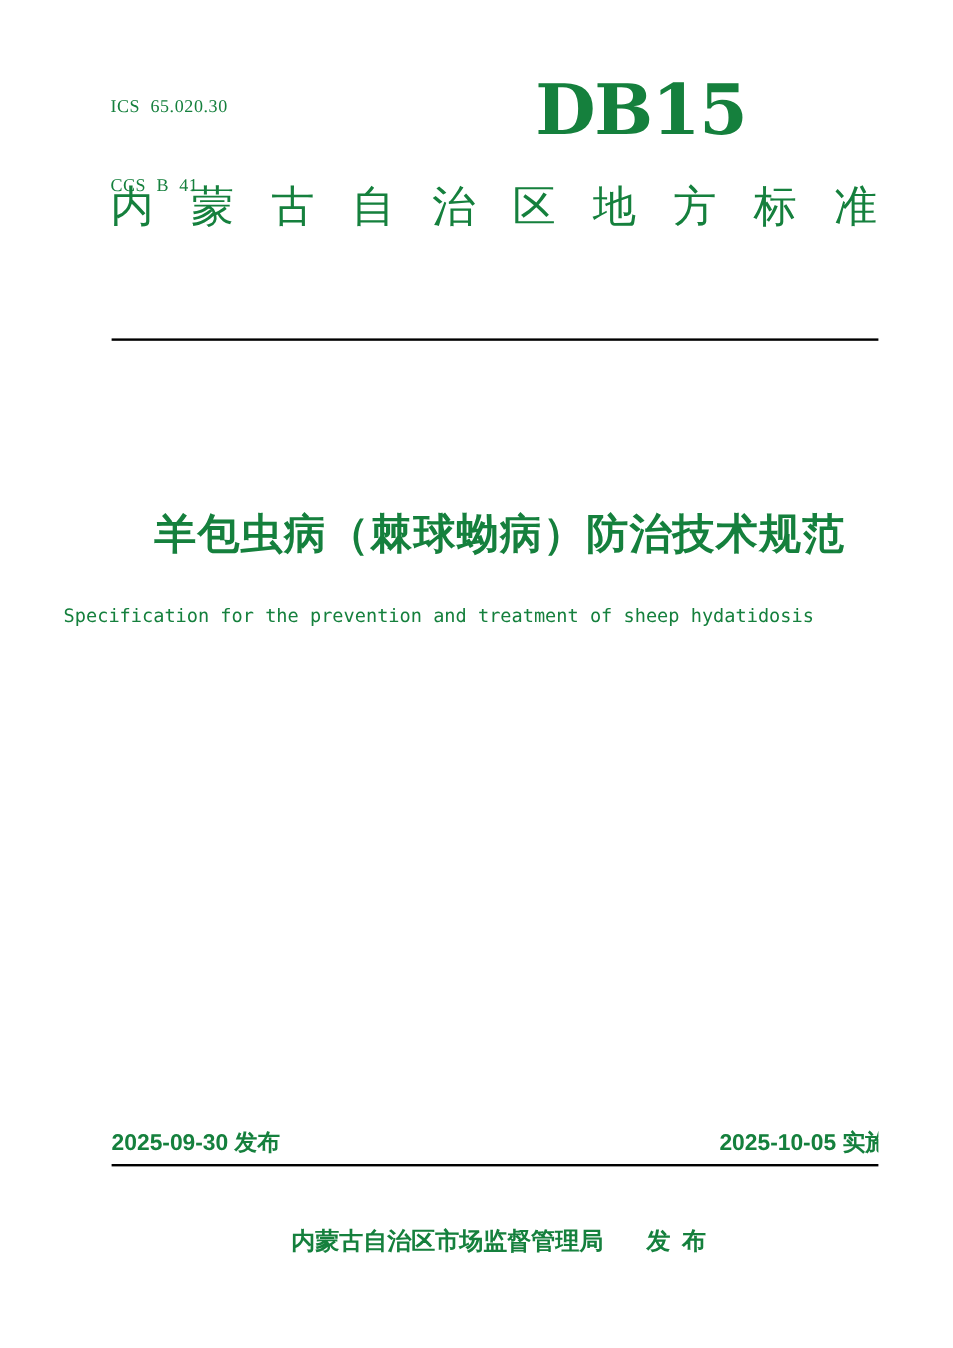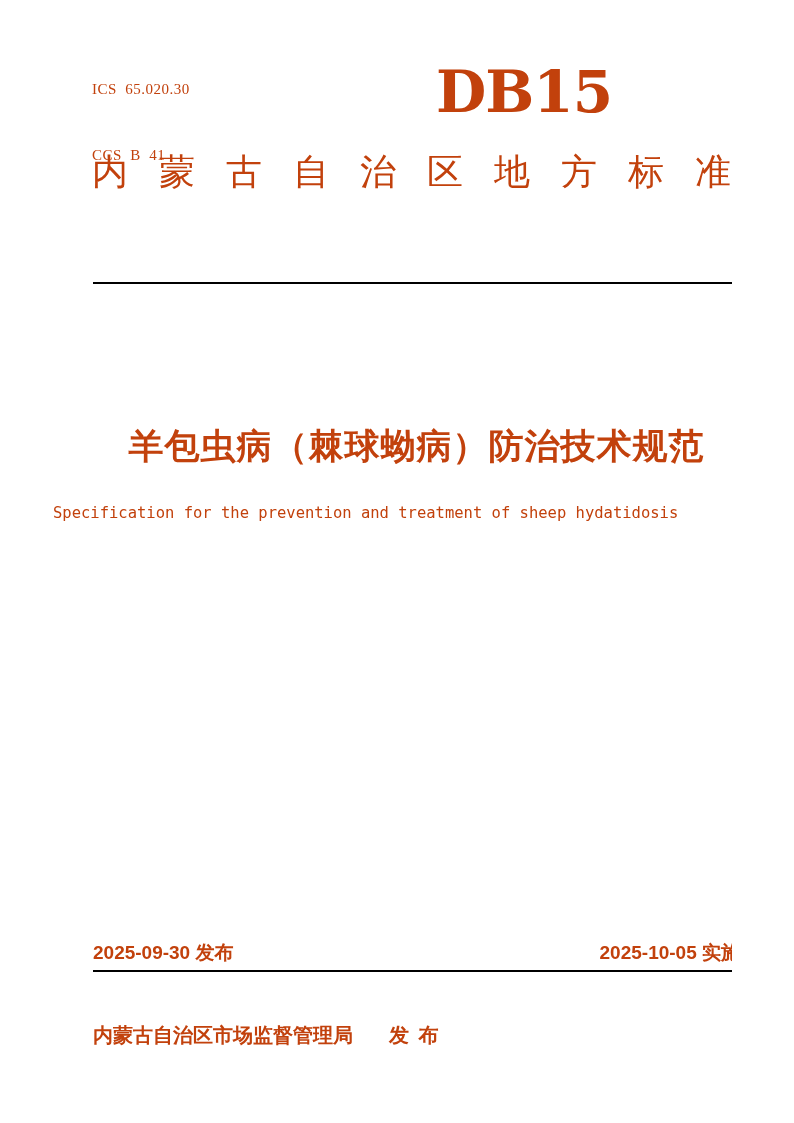--- a/index.html
+++ b/index.html
@@ -7,40 +7,40 @@
     padding: 0;
     background: #ffffff;
   }
   .page {
     position: relative;
     width: 732px;
     height: 1123px;
     background: #ffffff;
     overflow: hidden;
     font-family: "Liberation Sans", sans-serif;
-    color: #c2410c;
+    color: #15803d;
   }
 
   
   .ics-block {
     position: absolute;
     left: 92px;
     top: 34px;
     font-family: "Liberation Serif", serif;
     font-size: 15px;
     line-height: 22px;
     white-space: pre;
     letter-spacing: 0.5px;
   }
 
   
   .db15-logo {
     position: absolute;
     top: 63px;
-    right: 120px;
+    right: 110px;
     font-family: "DejaVu Serif", serif;
     font-weight: bold;
     font-size: 58px;
     line-height: 1;
     letter-spacing: -1px;
   }
 
   
   .std-type {
     position: absolute;
@@ -115,21 +115,21 @@
     white-space: nowrap;
     gap: 28px;
   }
 
   
   .publisher {
     position: absolute;
     left: 93px;
     top: 1022px;
     width: 647px;
-    text-align: left;
+    text-align: center;
     font-size: 20px;
     line-height: 26px;
     font-weight: bold;
     white-space: nowrap;
   }
   .publisher .pub-action {
     margin-left: 36px;
     letter-spacing: 2px;
   }
 </style>

